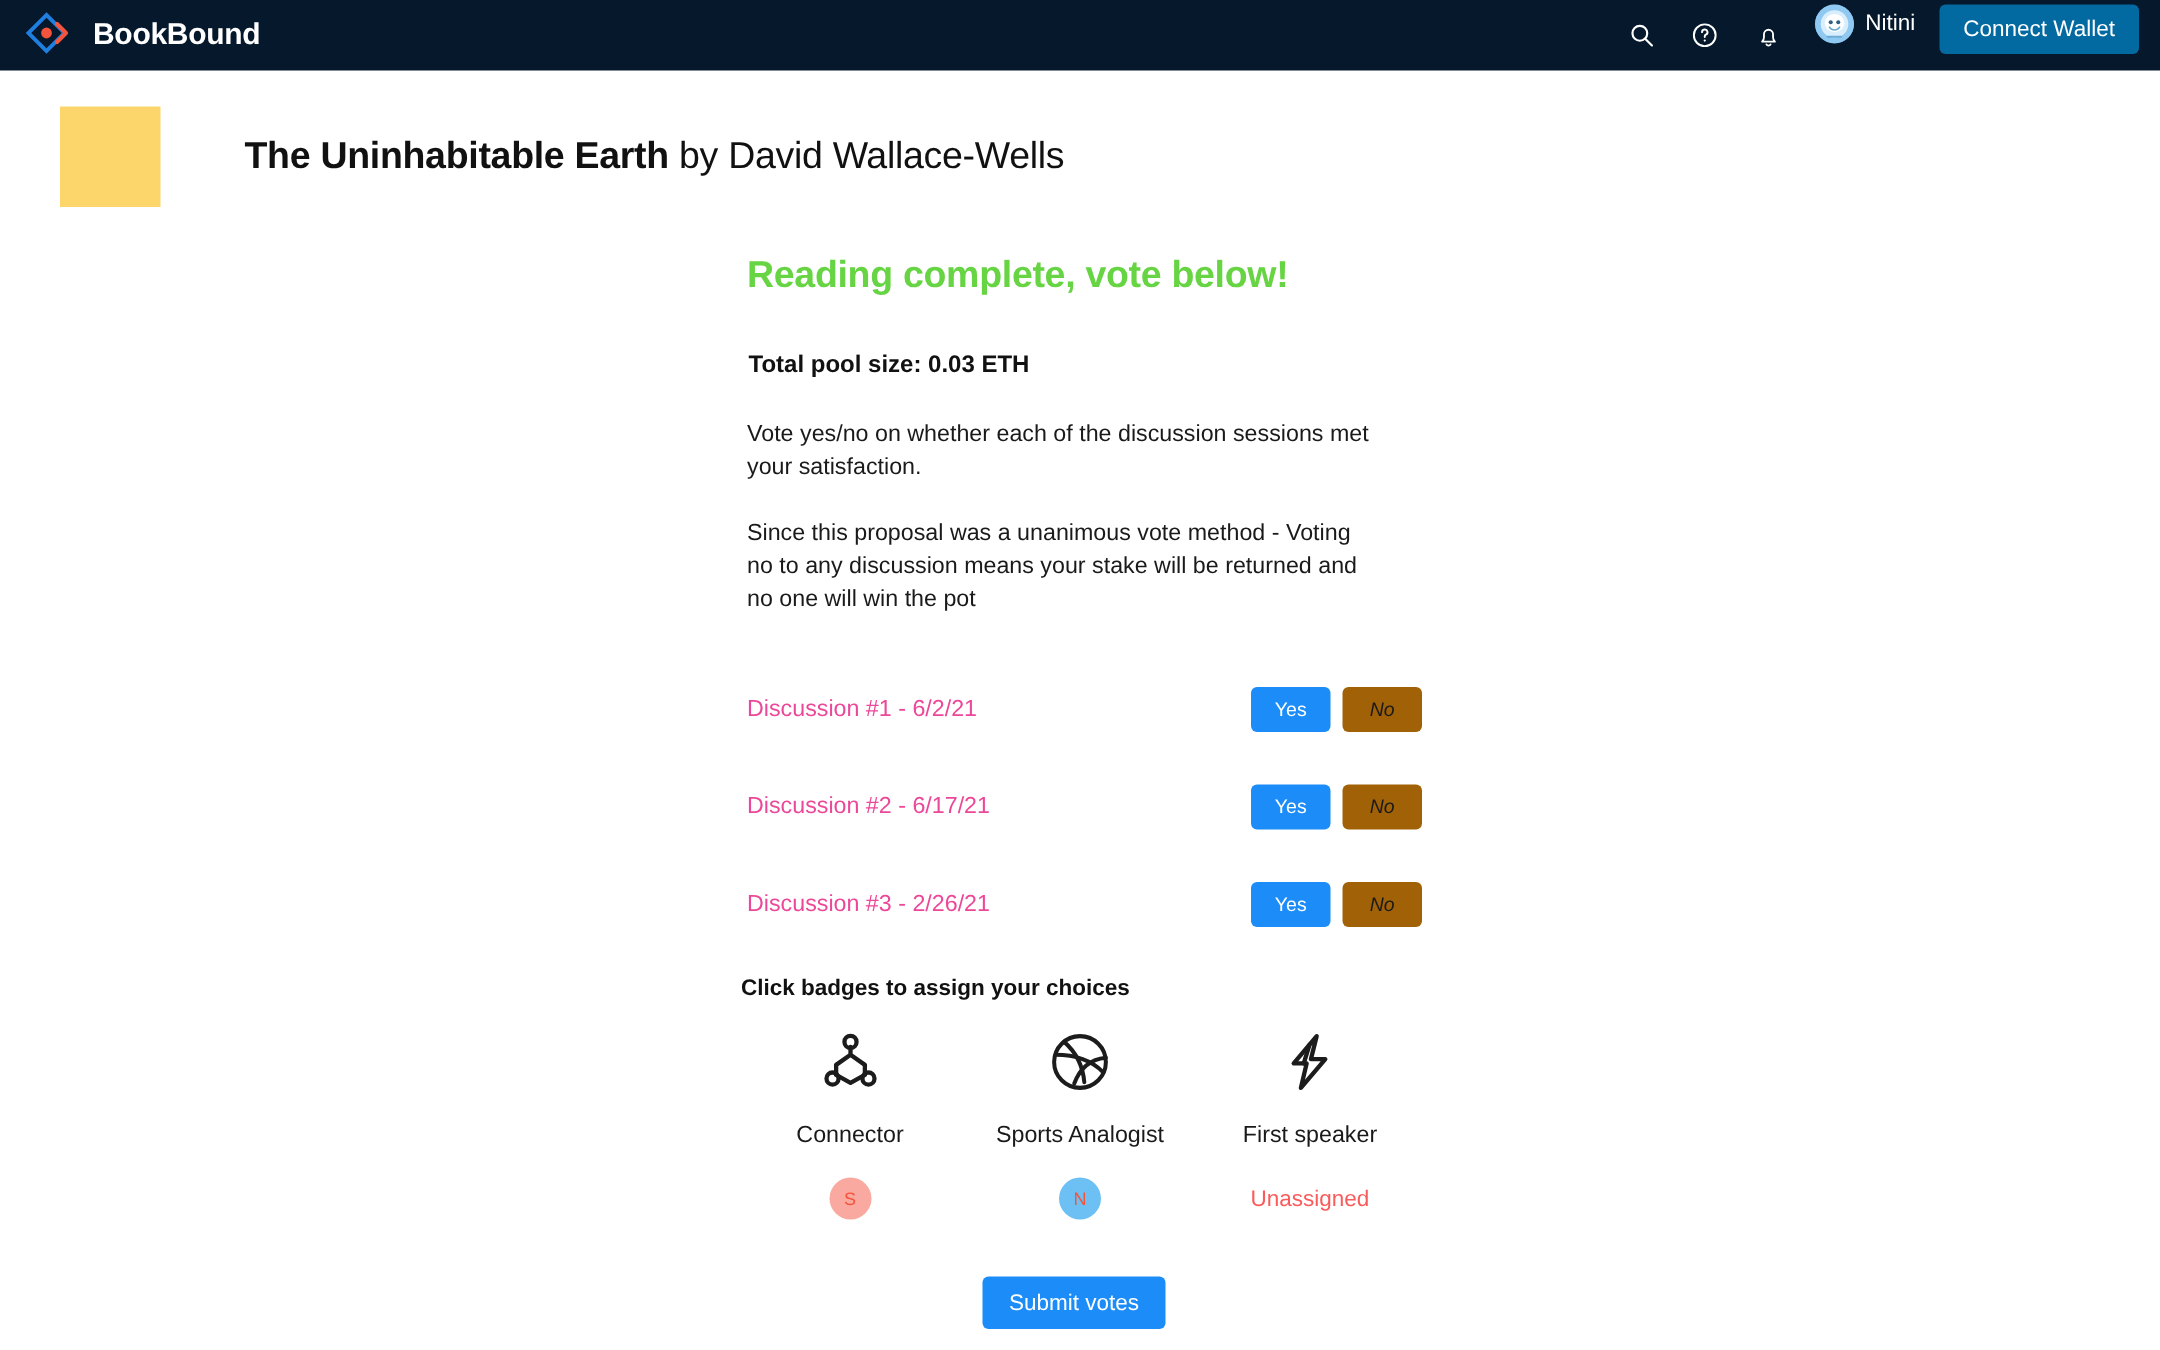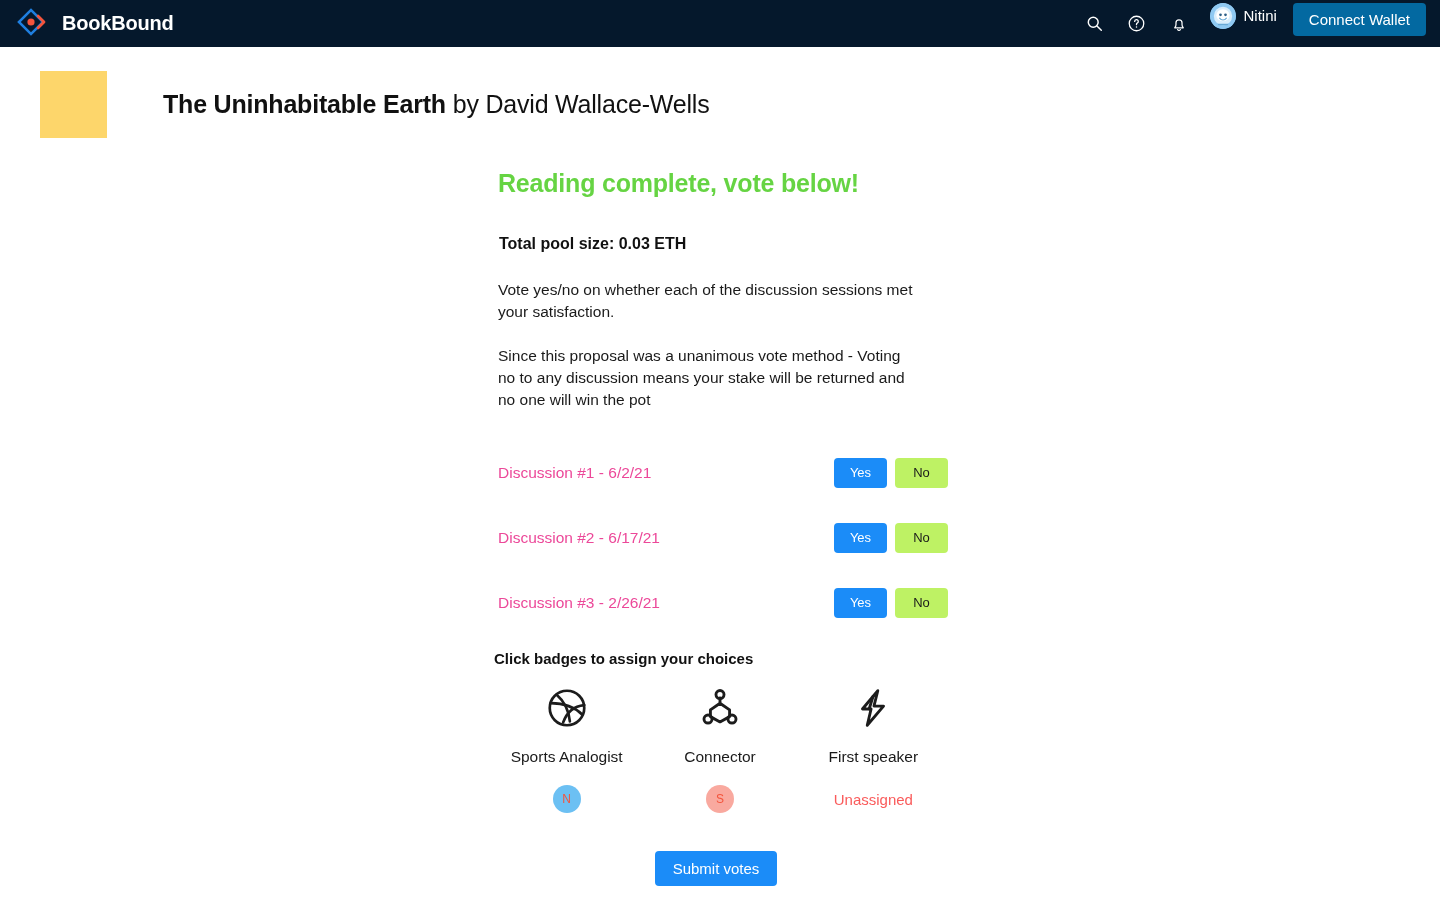--- a/index.html
+++ b/index.html
@@ -143,21 +143,21 @@
     border: none;
     border-radius: 4px;
     font-family: inherit;
     font-size: 13px;
     width: 53px;
     height: 30px;
     cursor: pointer;
     line-height: 1;
   }
   .btn-yes { background: #1b8cf8; color: #ffffff; }
-  .btn-no  { background: #bef264; color: #1a1a1a; }
+  .btn-no  { background: #a16207; color: #1a1a1a; font-style: italic; }
 
   .badges-title {
     font-size: 15px;
     font-weight: bold;
     color: #111111;
     margin: 15px 0 0 4px;
   }
   .badges-row {
     display: flex;
     margin-top: 18px;
@@ -300,50 +300,50 @@
       </span>
     </div>
   </div>
 
   <div class="badges-title">Click badges to assign your choices</div>
 
   <div class="badges-row">
 
     <div class="badge-col">
       <span class="badge-icon">
+        <svg width="46" height="46" viewBox="0 0 48 48" fill="none" stroke="#1c1c1c" stroke-width="3">
+          <path d="M24 13.5 L24 19 M24 19 L14 26 M24 19 L34 26 M14 26 L14 33 M34 26 L34 33 M14 33 L24 38.5 L34 33" stroke-linecap="round" stroke-linejoin="round"></path>
+          <circle cx="24" cy="10" r="4.2"></circle>
+          <circle cx="11.5" cy="35.5" r="4.2"></circle>
+          <circle cx="36.5" cy="35.5" r="4.2"></circle>
+        </svg>
+      </span>
+      <span class="badge-name">Connector</span>
+      <span class="badge-assignee">
+        <span class="assignee-dot salmon">S</span>
+      </span>
+    </div>
+
+    <div class="badge-col">
+      <span class="badge-icon">
         <svg width="46" height="46" viewBox="0 0 48 48" fill="none" stroke="#1c1c1c" stroke-width="2.8">
           <circle cx="24" cy="24" r="18"></circle>
           <path d="M7 19c11 0 24 3 33 12" stroke-linecap="round"></path>
           <path d="M13 10c8 7 13 17 14 28" stroke-linecap="round"></path>
           <path d="M42 21c-10 1-18 7-22 18" stroke-linecap="round"></path>
         </svg>
       </span>
       <span class="badge-name">Sports Analogist</span>
       <span class="badge-assignee">
         <span class="assignee-dot blue">N</span>
       </span>
     </div>
 
     <div class="badge-col">
       <span class="badge-icon">
-        <svg width="46" height="46" viewBox="0 0 48 48" fill="none" stroke="#1c1c1c" stroke-width="3">
-          <path d="M24 13.5 L24 19 M24 19 L14 26 M24 19 L34 26 M14 26 L14 33 M34 26 L34 33 M14 33 L24 38.5 L34 33" stroke-linecap="round" stroke-linejoin="round"></path>
-          <circle cx="24" cy="10" r="4.2"></circle>
-          <circle cx="11.5" cy="35.5" r="4.2"></circle>
-          <circle cx="36.5" cy="35.5" r="4.2"></circle>
-        </svg>
-      </span>
-      <span class="badge-name">Connector</span>
-      <span class="badge-assignee">
-        <span class="assignee-dot salmon">S</span>
-      </span>
-    </div>
-
-    <div class="badge-col">
-      <span class="badge-icon">
         <svg width="46" height="46" viewBox="0 0 48 48" fill="none" stroke="#1c1c1c" stroke-width="3" stroke-linejoin="round" stroke-linecap="round">
           <path d="M29 6 L13 25 H22 L18 42 L35 22 H25 Z"></path>
           <path d="M24 12 L20 25"></path>
         </svg>
       </span>
       <span class="badge-name">First speaker</span>
       <span class="badge-assignee">
         <span class="unassigned">Unassigned</span>
       </span>
     </div>

